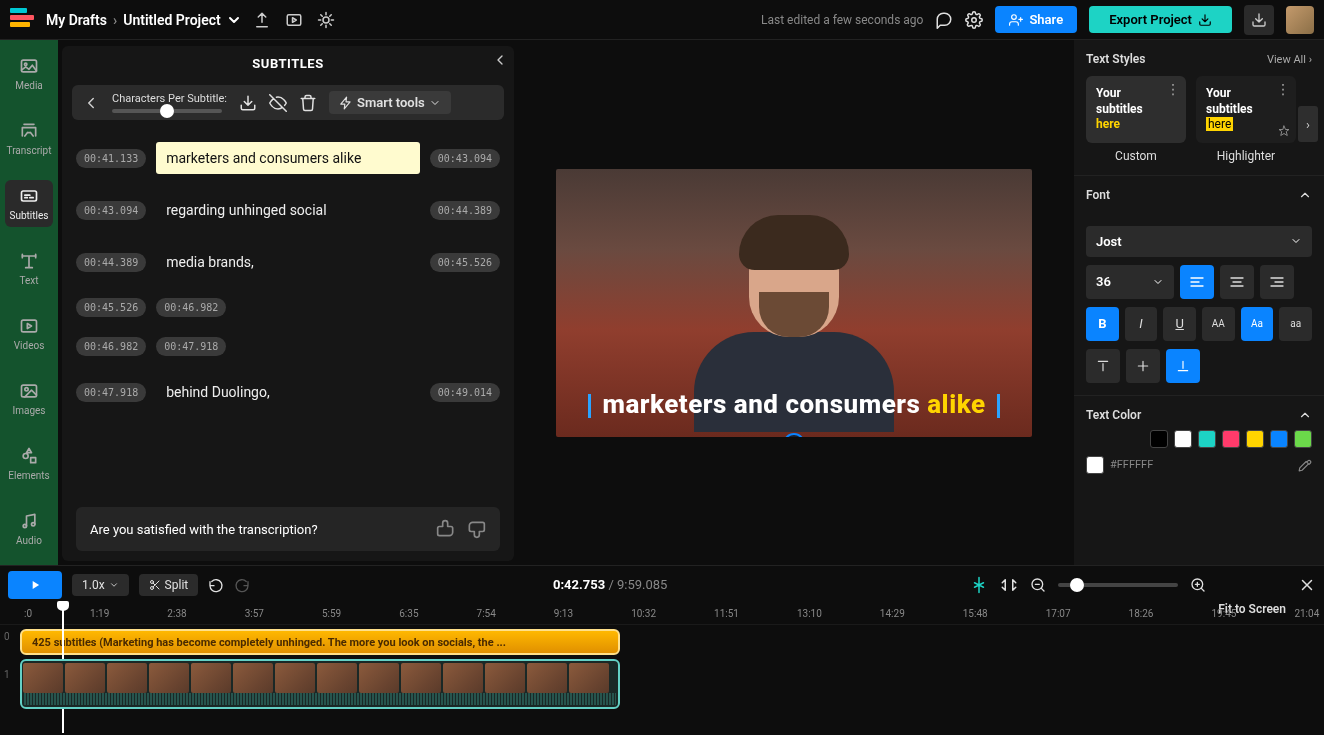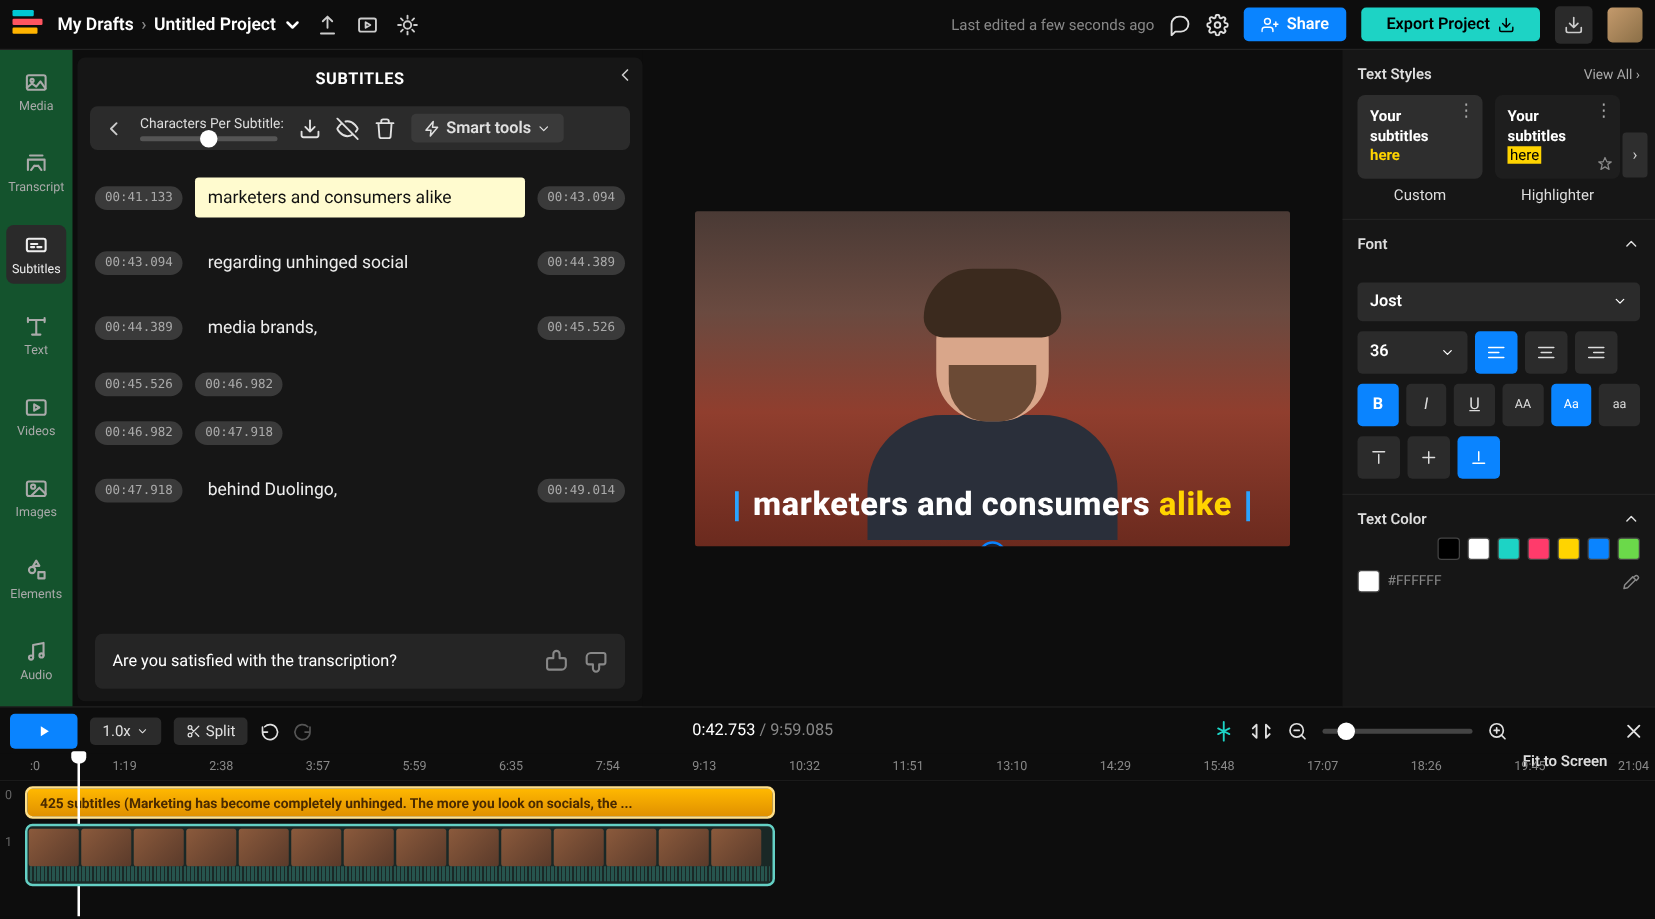--- a/index.html
+++ b/index.html
@@ -99,21 +99,21 @@
 
 .swatches { display: flex; gap: 6px; justify-content: flex-end; margin-top: 8px; }
 .swatch { width: 18px; height: 18px; border-radius: 3px; border: 1px solid #444; }
 
 
 .timeline-bar { height: 38px; background: #0d0d0d; border-top: 1px solid #222; display: flex; align-items: center; padding: 0 8px; gap: 10px; }
 .play-btn { width: 54px; height: 28px; background: #0a84ff; border-radius: 4px; display: flex; align-items: center; justify-content: center; color: #fff; }
 .speed { background: #2b2b2b; padding: 4px 10px; border-radius: 4px; font-size: 12px; display: flex; gap: 4px; align-items: center; }
 .split { background: #2b2b2b; padding: 4px 10px; border-radius: 4px; font-size: 12px; display: flex; gap: 4px; align-items: center; }
 .timecode { flex: 1; text-align: center; font-size: 13px; }
-.timecode .cur { color: #fff; font-weight: 400; }
+.timecode .cur { color: #fff; font-weight: 700; }
 .timecode .dur { color: #888; }
 .tl-right { display: flex; align-items: center; gap: 12px; }
 .zoom-slider { width: 120px; height: 4px; background: #444; border-radius: 2px; position: relative; }
 .zoom-thumb { position: absolute; left: 12px; top: -5px; width: 14px; height: 14px; background: #fff; border-radius: 50%; }
 .fit { font-size: 12px; color: #ddd; font-weight: 600; margin-top: 48px; }
 
 .ruler { height: 22px; background: #0d0d0d; display: flex; align-items: center; font-size: 10px; color: #888; padding-left: 24px; gap: 58px; overflow: hidden; border-bottom: 1px solid #1a1a1a;}
 .tracks { background: #0d0d0d; padding: 4px 0 4px 20px; position: relative; height: 108px; }
 .track-num { position: absolute; left: 4px; font-size: 10px; color: #666; }
 .sub-clip { background: linear-gradient(#ffb800,#e09000); border: 2px solid #ffe08a; border-radius: 6px; height: 26px; display: flex; align-items: center; padding: 0 10px; font-size: 11px; font-weight: 700; color: #4a2a00; width: 600px; margin-bottom: 4px; overflow: hidden; white-space: nowrap; }

